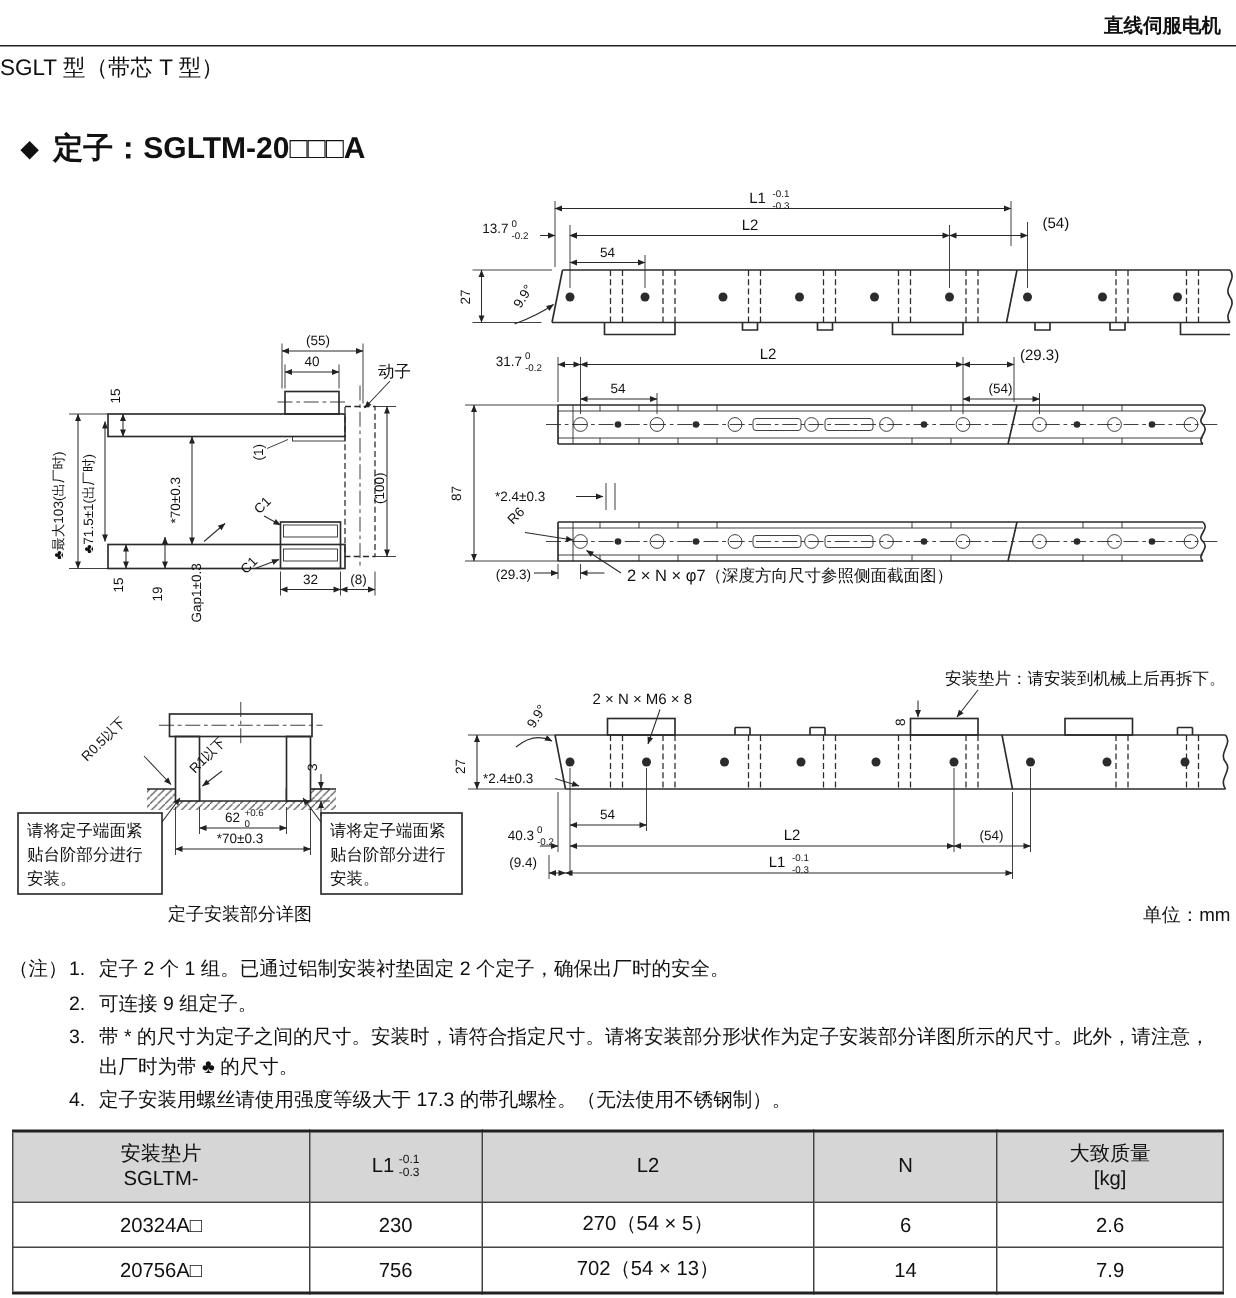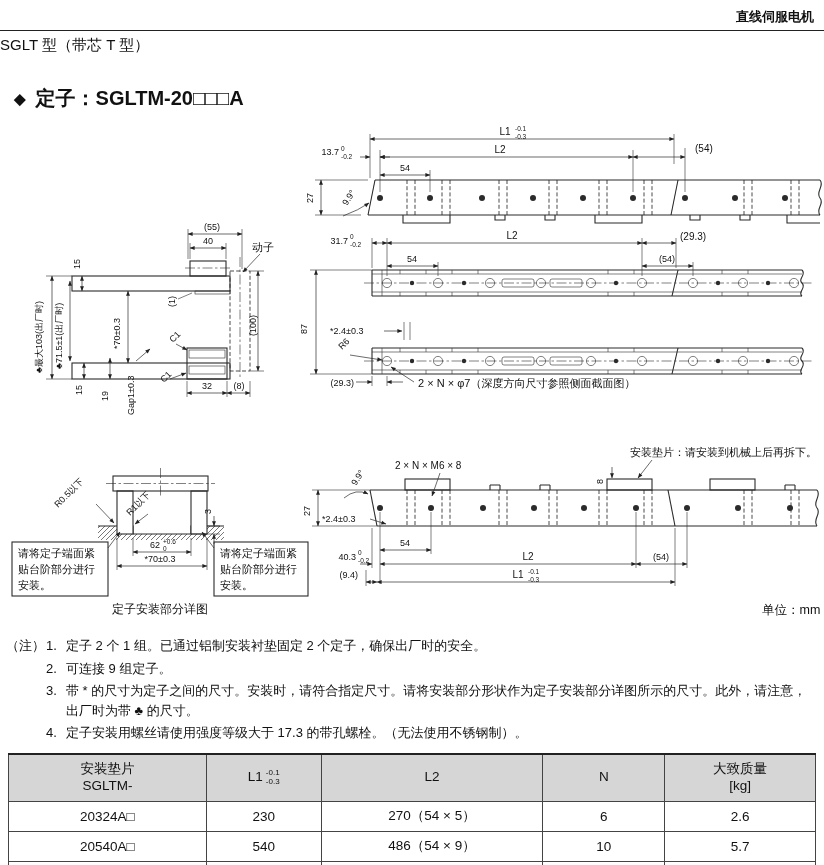--- a/index.html
+++ b/index.html
@@ -402,27 +402,20 @@
     </thead>
     <tbody>
       <tr>
         <td>20324A□</td>
         <td>230</td>
         <td>270（54 × 5）</td>
         <td>6</td>
         <td>2.6</td>
       </tr>
       <tr>
-        <td>20540A□</td>
-        <td>540</td>
-        <td>486（54 × 9）</td>
-        <td>10</td>
-        <td>5.7</td>
-      </tr>
-      <tr>
         <td>20756A□</td>
         <td>756</td>
         <td>702（54 × 13）</td>
         <td>14</td>
         <td>7.9</td>
       </tr>
     </tbody>
   </table>
 
 </div>

